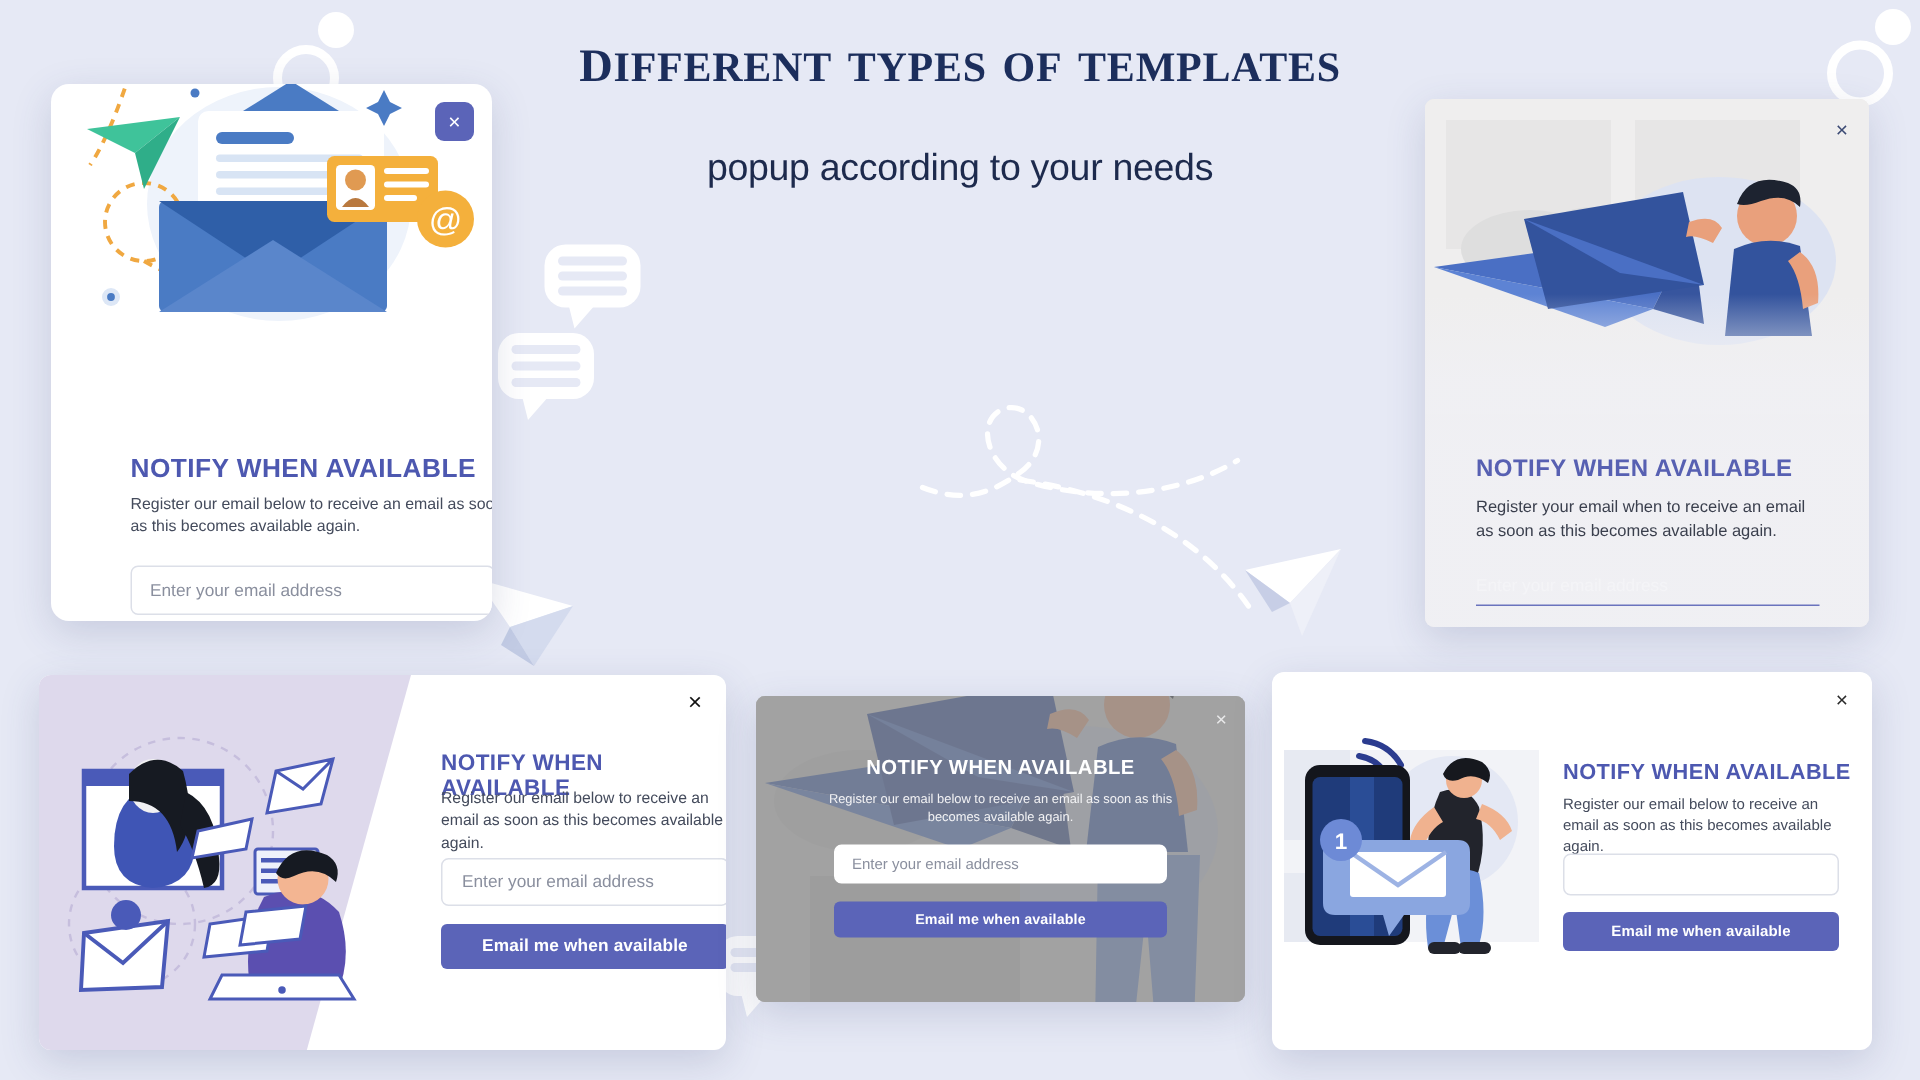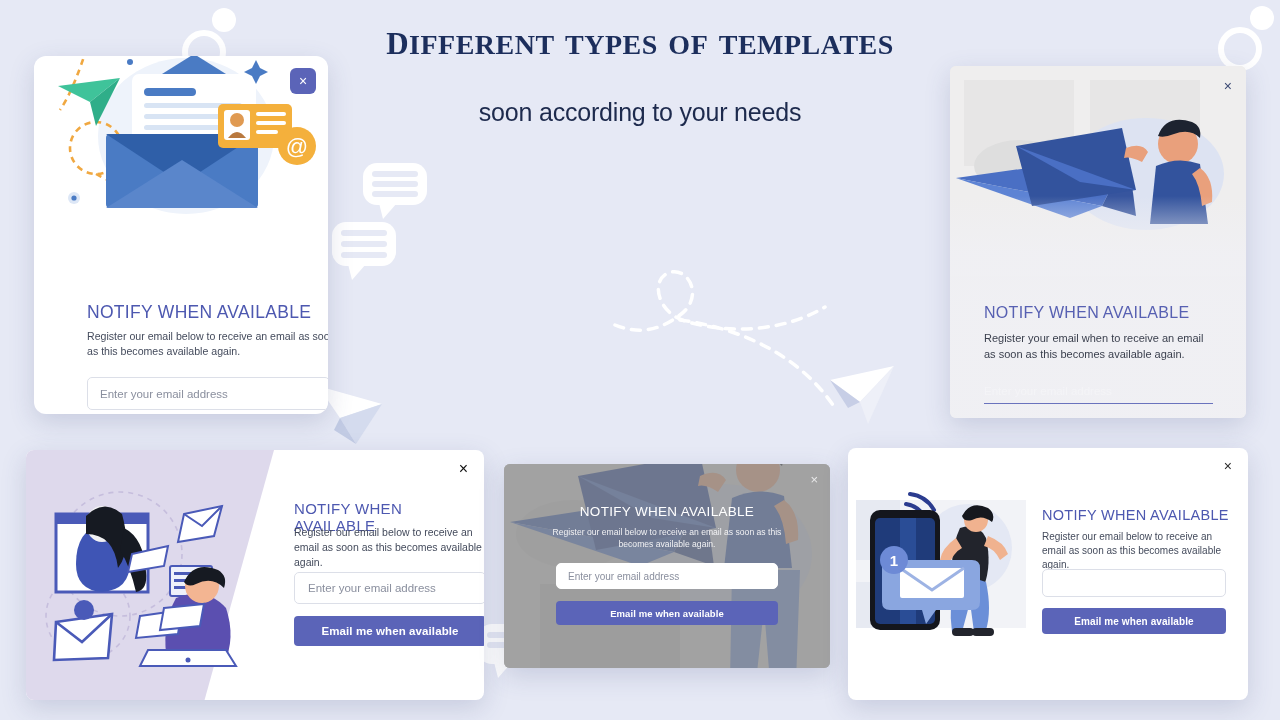--- a/index.html
+++ b/index.html
@@ -55,21 +55,21 @@
     text-align: center;
     font-size: 25px;
     line-height: 36px;
     color: #1d2a4d;
     letter-spacing: -.2px;
   }
 
   
   .card { position: absolute; background: #fff; border-radius: 10px; overflow: hidden;
           box-shadow: 0 8px 26px rgba(60,70,120,.18); }
-  .ttl { color: #4d58b0; font-weight: normal; letter-spacing: .3px; }
+  .ttl { color: #4d58b0; font-weight: bold; letter-spacing: .3px; }
   .desc { color: #444b5c; }
   .inp { background: #fff; border: 1px solid #dcdfe8; border-radius: 5px;
          display: flex; align-items: center; color: #8a8f9e; }
   .btn { background: #5b64b8; color: #fff; font-weight: bold;
          display: flex; align-items: center; justify-content: center;
          border-radius: 4px; letter-spacing: .1px; }
   .x { display: flex; align-items: center; justify-content: center; }
 
   
   #card1 { left: 34px; top: 56px; width: 294px; height: 358px; border-radius: 12px; }
@@ -158,21 +158,21 @@
 </svg>
 <svg class="decor" style="left:316px;top:378px;width:80px;height:78px;" viewBox="0 0 80 78">
   <polygon points="2,8 66,26 24,40" fill="#ffffff"></polygon>
   <polygon points="24,40 66,26 40,66" fill="#d4dbee"></polygon>
   <polygon points="24,40 40,66 18,52" fill="#c2cbe4"></polygon>
 </svg>
 
 <div class="page-title">Different types of templates</div>
 <div class="page-sub">
   <br>
-  <span>soon according to your needs</span>
+  <span>popup according to your needs</span>
 </div>
 
 <div class="card" id="card1">
   <svg class="c1-art" viewBox="0 0 294 168">
     <ellipse cx="152" cy="80" rx="88" ry="78" fill="#eef3fb"></ellipse>
     <rect x="98" y="18" width="124" height="96" rx="7" fill="#ffffff"></rect>
     <polygon points="128,18 160,-2 192,18" fill="#4a7bc4"></polygon>
     <rect x="110" y="32" width="52" height="8" rx="4" fill="#4a7bc4"></rect>
     <rect x="110" y="47" width="98" height="5" rx="2.5" fill="#d8e4f4"></rect>
     <rect x="110" y="58" width="98" height="5" rx="2.5" fill="#d8e4f4"></rect>

